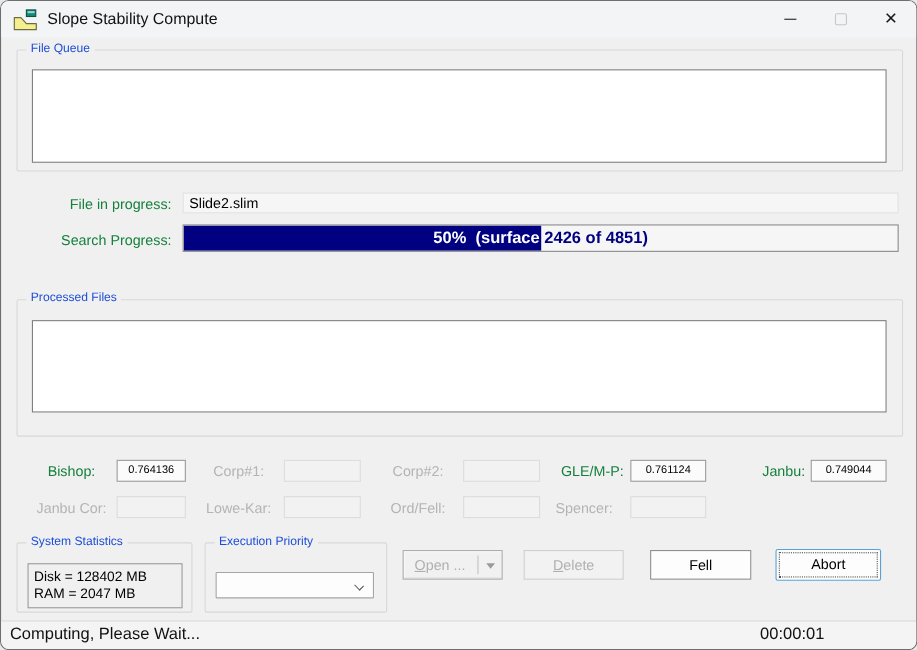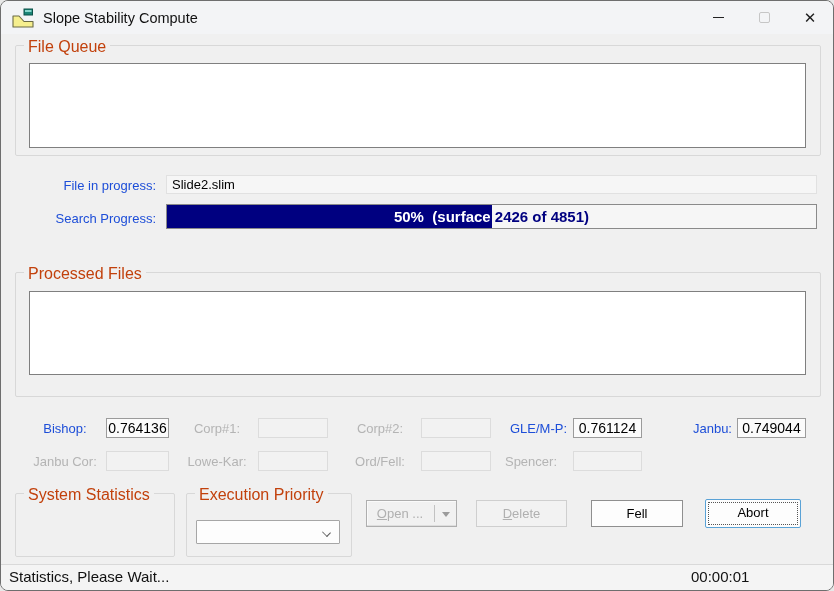--- a/index.html
+++ b/index.html
@@ -17,28 +17,28 @@
   .title-text { margin-left:9px; font-size:14.5px; color:#111; }
   .win-controls { position:absolute; right:0; top:0; height:33px; display:flex; }
   .win-btn { width:46px; height:33px; display:flex; align-items:center; justify-content:center; cursor:default; }
   .min-glyph { width:11px; height:0; border-top:1.6px solid #222; display:block; }
   .max-glyph { width:11px; height:11px; border:1.2px solid #c6c6c6; border-radius:2px; display:block; }
   .close-glyph { font-size:15px; color:#1a1a1a; line-height:1; }
   
   .groupbox { position:absolute; border:1px solid #d8d8d8; border-radius:2px; }
   .legend {
     position:absolute; top:-8px; left:8px; padding:0 4px; background:#f0f0f0;
-    font-size:16px; color:#c2410c; white-space:nowrap;
+    font-size:11px; color:#1d4ed8; white-space:nowrap;
   }
   .listbox { position:absolute; background:#ffffff; border:1px solid #7f7f7f; }
   
-  .lbl { position:absolute; font-size:13px; color:#1d4ed8; text-align:right; white-space:nowrap; }
+  .lbl { position:absolute; font-size:13px; color:#15803d; text-align:right; white-space:nowrap; }
   .lbl.dis { color:#b4b4b4;text-align:center; }
   .field {
-    position:absolute; font-size:14px; color:#000; background:#fbfbfb;
+    position:absolute; font-size:10px; color:#000; background:#fbfbfb;
     border:1px solid #9b9b9b; text-align:center; line-height:18px; height:20px;
   }
   .field.dis { background:#f2f2f2; border-color:#dcdcdc; }
   .fip-field {
     position:absolute; left:165px; top:174px; width:651px; height:19px;
     background:#f6f6f6; border:1px solid #e1e1e1; font-size:13px; color:#000;
     line-height:17px; padding-left:5px; text-align:left;
   }
   
   .pbar {
@@ -168,20 +168,24 @@
   <span class="lbl dis" style="left:180px; top:453px; width:72px;">Lowe-Kar:</span>
   <div class="field dis" style="left:257px; top:450px; width:70px;"></div>
   <span class="lbl dis" style="left:343px; top:453px; width:72px;">Ord/Fell:</span>
   <div class="field dis" style="left:420px; top:450px; width:70px;"></div>
   <span class="lbl dis" style="left:494px; top:453px; width:72px;">Spencer:</span>
   <div class="field dis" style="left:572px; top:450px; width:69px;"></div>
 
   <div class="groupbox" style="left:14px; top:492px; width:160px; height:64px;">
     <span class="legend">System Statistics</span>
   </div>
+  <div class="statbox">
+    <div>Disk = 128402 MB</div>
+    <div>RAM = 2047 MB</div>
+  </div>
 
   <div class="groupbox" style="left:185px; top:492px; width:166px; height:64px;">
     <span class="legend">Execution Priority</span>
   </div>
   <div class="combo">
     <span class="combo-value"></span>
     <span class="combo-chevron"></span>
   </div>
 
   <div class="split-btn accel">
@@ -197,17 +201,17 @@
     <span class="btn-label">Delete</span>
   </div>
   <div class="btn" style="left:590px; top:499px; width:92px;">
     <span class="btn-label">Fell</span>
   </div>
   <div class="btn btn-abort">
     <span class="btn-label">Abort</span>
   </div>
 
   <div class="statusbar">
-    <span class="status-msg">Statistics, Please Wait...</span>
+    <span class="status-msg">Computing, Please Wait...</span>
     <span class="status-timer">00:00:01</span>
   </div>
 
 </div>
 
 </body></html>

